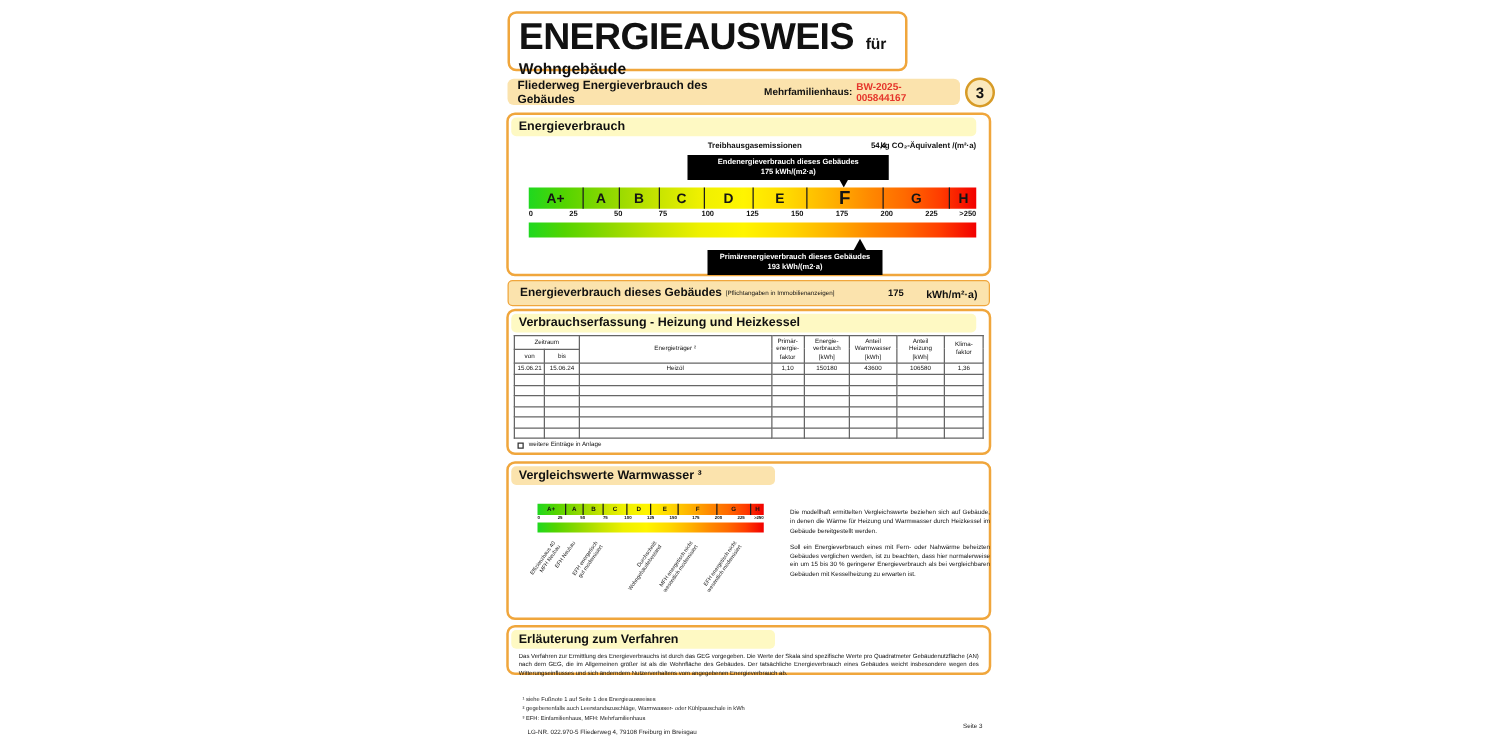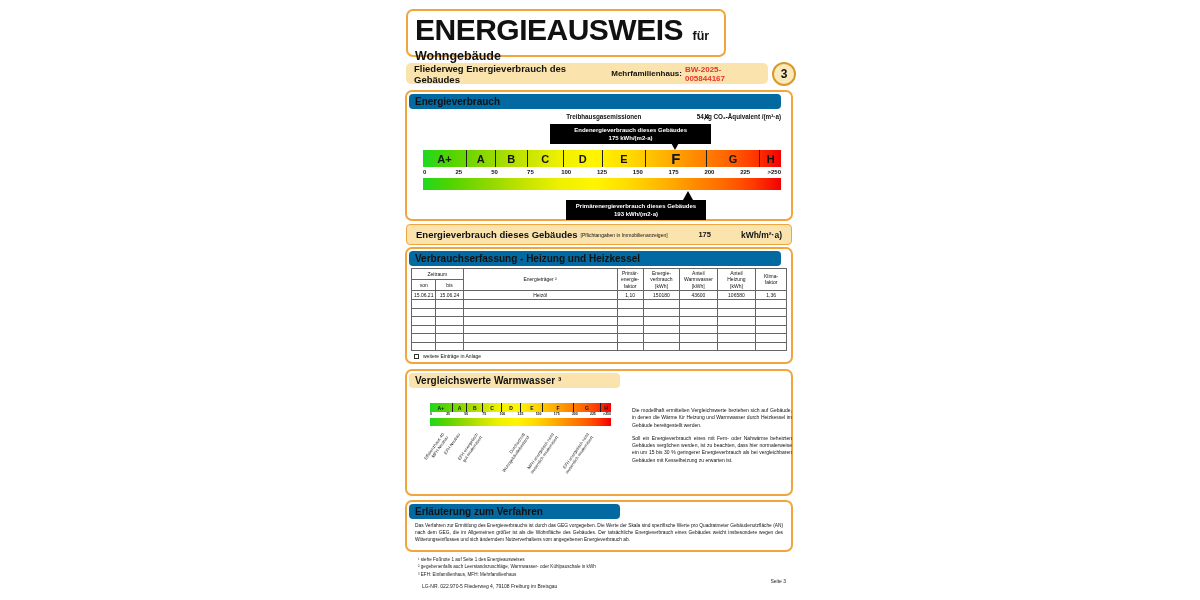--- a/index.html
+++ b/index.html
@@ -1,21 +1,21 @@
 <!DOCTYPE html>
 <html><head>
 <meta charset="utf-8">
 <style>
   * { box-sizing: border-box; margin: 0; padding: 0; }
   html,body { width:1200px; height:600px; background:#ffffff; font-family:"Liberation Sans", sans-serif; color:#111; overflow:hidden; }
   .page { position:absolute; left:405px; top:5px; width:390px; height:590px; background:#fff; }
 
   
   .obox { position:absolute; border:2px solid #F0A63C; border-radius:7px; background:#fff; }
-  .strip { margin:2px; background:#0369a1; border-radius:4px; padding:2px 6px; font-weight:bold; font-size:10px; color:#111; }
+  .strip { margin:2px; background:#fef9c3; border-radius:4px; padding:2px 6px; font-weight:bold; font-size:10px; color:#111; }
 
   
   .header-box { top:4px; left:1px; width:320px; height:48px; padding:3px 0 0 7px; }
   .hdr-title { font-size:30px; font-weight:900; letter-spacing:-0.5px; line-height:1.05; }
   .hdr-sub { font-size:12.5px; font-weight:bold; margin-left:5px; }
   .law-line { font-size:6.3px; font-weight:bold; margin-left:2px; }
 
   
   .title-bar { position:absolute; top:58px; left:1px; width:362px; height:21px; background:#FBE3AD; border-radius:5px; display:flex; align-items:center; padding:0 8px; }
   .title-bar .tb-label { font-weight:bold; font-size:9.5px; }
@@ -46,21 +46,21 @@
   .tick { position:absolute; transform:translateX(-50%); }
   .tick.first { transform:none; }
   .tick.last  { transform:translateX(-100%); }
   .bar2 { position:absolute; top:66px; left:0; width:100%; height:12px; }
 
   
   .consumption-strip { position:absolute; top:219px; left:1px; width:386px; height:21px; background:#FBE3AD; border:1.5px solid #F0A63C; border-radius:4px; display:flex; align-items:center; padding:0 9px; }
   .cs-label { font-weight:bold; font-size:9.5px; }
   .cs-note { font-size:5px; margin-left:3px; }
   .cs-value { margin-left:auto; font-weight:bold; font-size:7.5px; }
-  .cs-unit { margin-left:30px; font-weight:bold; font-size:8.5px; }
+  .cs-unit { margin-left:18px; font-weight:bold; font-size:8.5px; }
 
   
   .table-section { top:242px; left:0; width:388px; height:117px; }
   .vtable { border-collapse:collapse; width:calc(100% - 8px); margin:1px 4px 0 4px; font-size:5px; }
   .vtable th, .vtable td { border:0.8px solid #666; text-align:center; vertical-align:middle; padding:1px; white-space:pre-line; font-weight:normal; line-height:1.25; }
   .vtable thead th { height:8px; }
   .vtable td { height:8.5px; }
   .anlage-row { display:flex; align-items:center; gap:4px; padding:2px 7px 0 7px; font-size:5px; }
   .checkbox { width:5px; height:5px; border:0.9px solid #333; background:#fff; }
 
@@ -72,21 +72,21 @@
   .mini-letters .seg { font-size:5px; }
   .mini-letters .seg + .seg { border-left:0.8px solid #1d1d1d; }
   .mini-ticks { position:relative; height:5px; font-size:3.5px; font-weight:bold; }
   .mini-bar2 { height:8px; margin-top:0.5px; }
   .rot-labels { position:absolute; left:23px; top:58px; width:181px; height:66px; }
   .rot { position:absolute; top:3px; width:54px; text-align:right; transform:rotate(-55deg); transform-origin:top right; font-size:4.3px; line-height:1.2; white-space:pre-line; color:#222; }
   .comp-text { position:absolute; left:225px; top:36px; width:160px; font-size:5px; line-height:1.45; text-align:justify; }
   .comp-text p + p { margin-top:6px; }
 
   
-  .explanation-section { top:495px; left:0; width:388px; height:52px; }
+  .explanation-section { top:495px; left:0; width:388px; height:40px; }
   .explanation-section .strip { width:55%; }
   .expl-body { padding:1px 8px; font-size:4.8px; line-height:1.5; text-align:justify; }
 
   
   .footnotes { position:absolute; top:551px; left:13px; font-size:4.6px; line-height:1.6; color:#222; }
   .footer { position:absolute; top:571px; left:0; width:388px; height:16px; font-size:5px; color:#222; }
   .issuer { position:absolute; left:17px; top:7px; }
   .pageno { position:absolute; right:7px; top:2px; }
 </style>
 </head>

